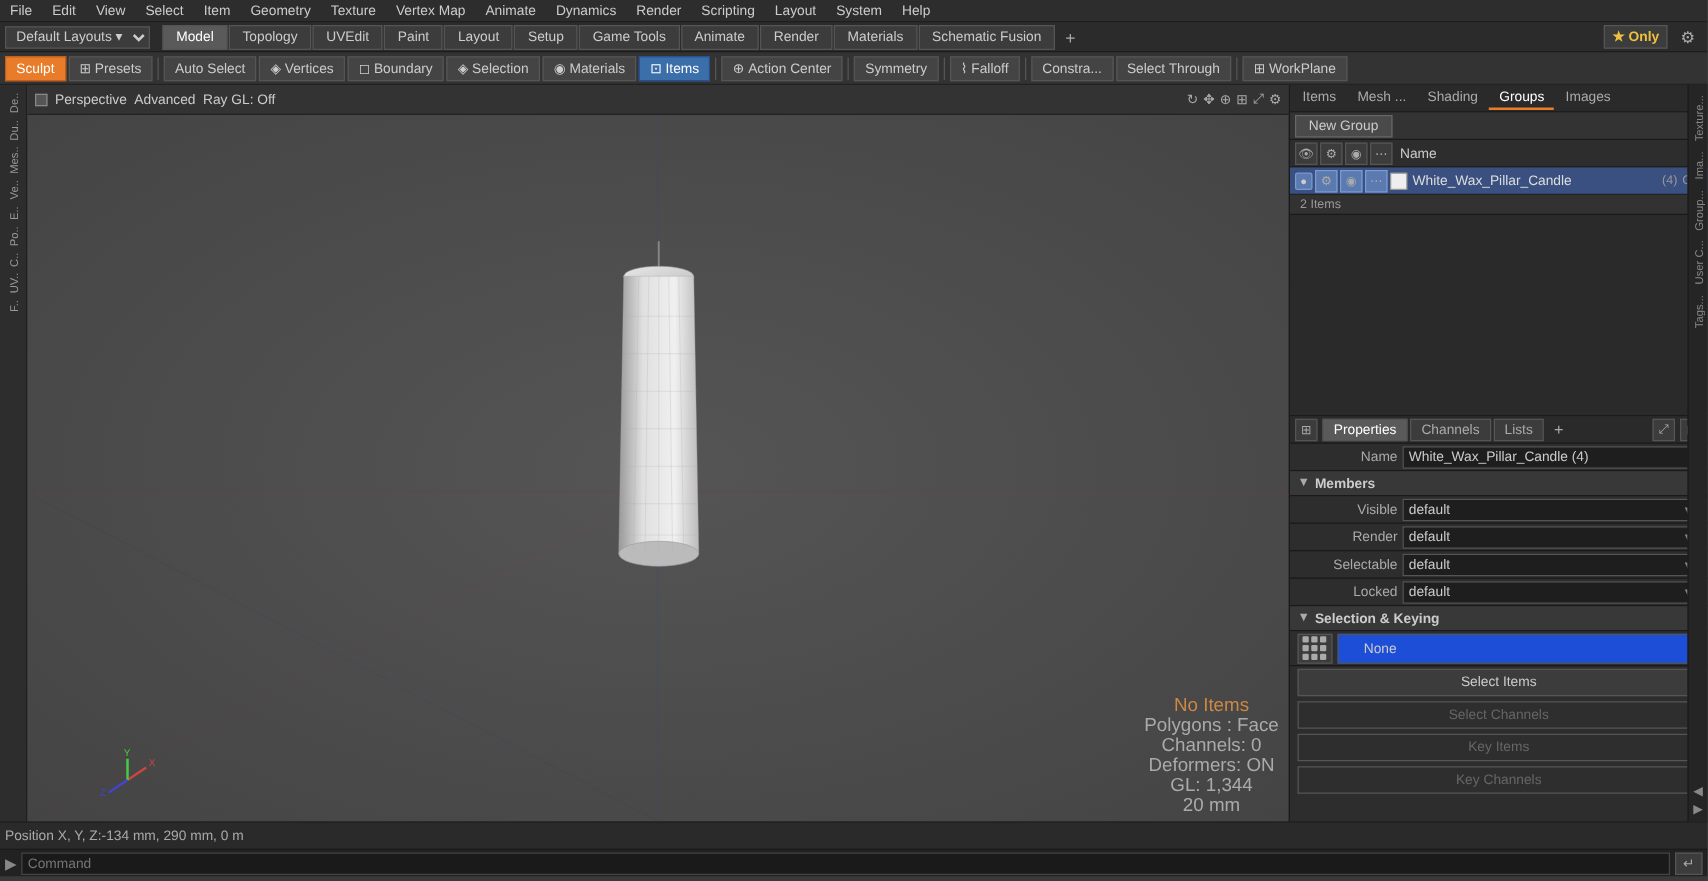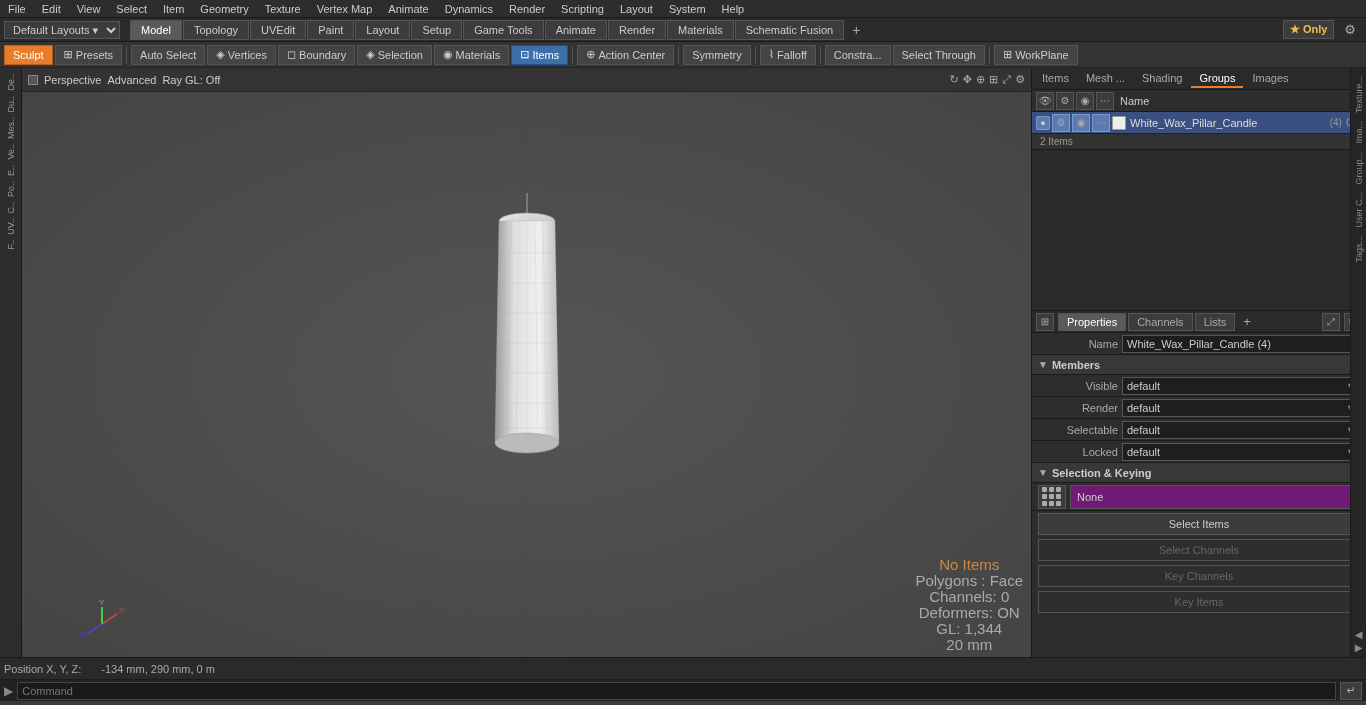--- a/index.html
+++ b/index.html
@@ -507,27 +507,27 @@
     }
     .dot {
       width: 5px;
       height: 5px;
       background: #aaa;
       border-radius: 1px;
     }
     .none-label-btn {
       flex: 1;
       height: 24px;
-      background: #701a75;
-      border: 1px solid #555;
-      color: #ccc;
-      font-size: 11px;
-      display: flex;
-      align-items: center;
-      padding: 0 6px;
+      background: #1d4ed8;
+      border: 1px solid #555;
+      color: #ccc;
+      font-size: 11px;
+      display: flex;
+      align-items: center;
+      padding: 0 20px;
       cursor: pointer;
     }
     .sel-btn {
       height: 22px;
       background: #3c3c3c;
       border: 1px solid #555;
       color: #ccc;
       font-size: 11px;
       display: flex;
       align-items: center;
@@ -818,20 +818,23 @@
   <div class="right-panel" style="position:relative;">
 
     <div class="panel-tabs">
       <span class="panel-tab">Items</span>
       <span class="panel-tab">Mesh ...</span>
       <span class="panel-tab">Shading</span>
       <span class="panel-tab active">Groups</span>
       <span class="panel-tab">Images</span>
     </div>
 
+    <div class="new-group-bar">
+      <button class="new-group-btn">New Group</button>
+    </div>
 
     <div class="groups-list-header">
       <div class="groups-icon-btn">👁</div>
       <div class="groups-icon-btn">⚙</div>
       <div class="groups-icon-btn">◉</div>
       <div class="groups-icon-btn">⋯</div>
       <span class="groups-col-name">Name</span>
     </div>
 
     <div class="groups-list">
@@ -924,43 +927,43 @@
             <div class="dot"></div>
           </div>
         </div>
         <div class="none-label-btn">None</div>
       </div>
 
       <div class="sel-btn">Select Items</div>
 
       <div class="sel-btn disabled">Select Channels</div>
 
+      <div class="sel-btn disabled">Key Items</div>
+
       <div class="sel-btn disabled">Key Channels</div>
-
-      <div class="sel-btn disabled">Key Items</div>
 
     </div>
 
     <div style="position:absolute;right:0;top:0;width:16px;height:100%;background:#252525;border-left:1px solid #1a1a1a;display:flex;flex-direction:column;align-items:center;padding-top:4px;">
       <span class="side-tab-label">Texture...</span>
       <span class="side-tab-label">Ima...</span>
       <span class="side-tab-label">Group...</span>
       <span class="side-tab-label">User C...</span>
       <span class="side-tab-label">Tags...</span>
       <div style="margin-top:auto;display:flex;flex-direction:column;gap:2px;padding-bottom:4px;">
         <span style="font-size:10px;color:#888;cursor:pointer;">◀</span>
         <span style="font-size:10px;color:#888;cursor:pointer;">▶</span>
       </div>
     </div>
   </div>
 
 </div>
 
 <div class="status-bar">
   <span class="status-pos">Position X, Y, Z:</span>
-  <span style="margin-left:20px;" class="status-pos">-134 mm, 290 mm, 0 m</span>
+  <span style="margin-left:0;" class="status-pos">-134 mm, 290 mm, 0 m</span>
 </div>
 
 <div class="command-bar">
   <span class="cmd-arrow">▶</span>
   <input class="cmd-input" type="text" placeholder="Command" style="">
   <div class="cmd-exec-btn">↵</div>
 </div>
 
 </body></html>

